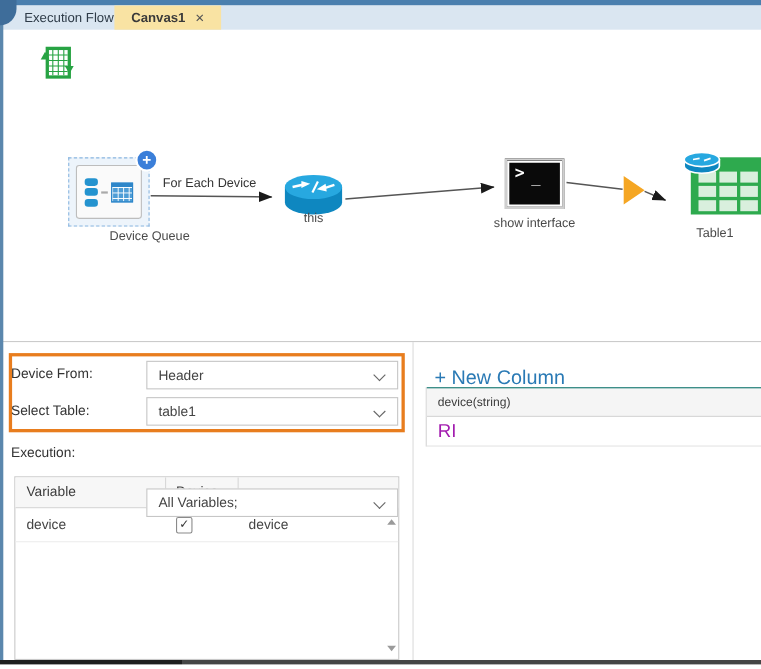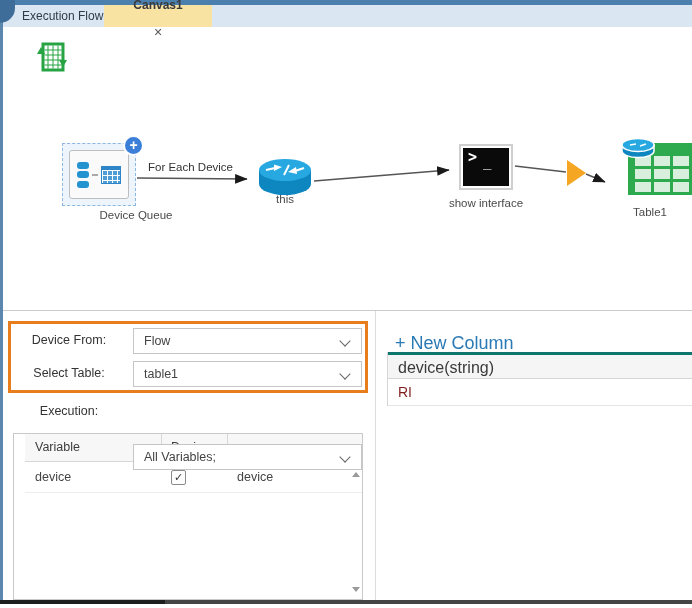--- a/index.html
+++ b/index.html
@@ -11,21 +11,21 @@
   .abs{position:absolute;}
   
   #top-strip{left:0;top:0;width:692px;height:5px;background:#4A7FAE;}
   #tab-bar{left:0;top:5px;width:692px;height:22px;background:#DAE6F1;}
   #corner{left:0;top:0;width:15px;height:23px;background:#3E6D9A;border-bottom-right-radius:15px;z-index:6;}
   #left-border{left:0;top:5px;width:3px;height:595px;background:#5B87AD;z-index:5;}
   #bottom-bar{left:0;top:600px;width:692px;height:4px;
     background:linear-gradient(90deg,#1E1E1E 0,#1E1E1E 165px,#454545 165px,#454545 100%);z-index:5;}
   .tab{top:5px;height:22px;line-height:22px;font-size:12px;color:#2E3B48;z-index:7;}
   #tab-exec{left:10px;padding:0 12px;text-align:center;}
-  #tab-canvas{left:104px;width:108px;background:#F9E3A3;display:flex;align-items:center;justify-content:center;gap:9px;flex-direction:column;}
+  #tab-canvas{left:104px;width:97px;background:#F9E3A3;display:flex;align-items:center;justify-content:center;gap:9px;}
   #tab-canvas .t-label{font-weight:bold;color:#3A3A3A;}
   #tab-canvas .t-close{color:#555;font-size:14px;line-height:14px;cursor:default;}
   
   #edges{left:0;top:0;width:692px;height:310px;pointer-events:none;}
   .nlabel{font-size:11.5px;color:#4A4A4A;text-align:center;}
   #edge-label{left:148px;top:161px;font-size:11.5px;color:#333;}
   
   #dq{left:62px;top:143px;width:74px;height:63px;border:1.5px dashed #8AB6E0;background:#EDF4FB;box-sizing:border-box;}
   #dq-inner{position:absolute;left:6px;top:6px;right:6px;bottom:6px;background:#FAFAFA;
     border:1px solid #BDBDBD;border-radius:3px;display:flex;align-items:center;padding:0 7px;box-sizing:border-box;}
@@ -39,43 +39,43 @@
     line-height:16px;text-align:center;}
   
   #term{left:459px;top:144px;width:54px;height:46px;background:#0A0A0A;border:2px solid #CFCFCF;
     box-shadow:inset 0 0 0 2px #fff;box-sizing:border-box;color:#fff;}
   #term .gt{position:absolute;left:7px;top:2px;font-family:"DejaVu Sans Mono",monospace;font-size:15px;font-weight:bold;}
   #term .us{position:absolute;left:22px;top:7px;font-family:"DejaVu Sans Mono",monospace;font-size:14px;}
   
   #h-divider{left:0;top:310px;width:692px;height:1px;background:#CBCBCB;}
   #v-divider{left:375px;top:311px;width:1px;height:289px;background:#DCDCDC;}
   #orange-box{left:8px;top:321px;width:360px;height:72px;border:3px solid #E87D1E;box-sizing:border-box;z-index:2;}
-  .flabel{width:118px;text-align:center;font-size:12.5px;color:#333;z-index:3;}
+  .flabel{width:118px;text-align:left;font-size:12.5px;color:#333;z-index:3;}
   .sel{width:229px;height:26px;background:#fff;border:1px solid #C6C6C6;box-sizing:border-box;
     font-size:12.5px;color:#444;line-height:24px;padding-left:10px;z-index:3;}
   .chev{position:absolute;right:12px;top:8px;width:7px;height:7px;
     border-right:1.5px solid #666;border-bottom:1.5px solid #666;transform:rotate(45deg);}
   
-  #var-table{left:13px;top:433px;width:350px;height:167px;border:1px solid #C9C9C9;background:#fff;box-sizing:border-box;padding-left:11px;}
+  #var-table{left:13px;top:433px;width:350px;height:167px;border:1px solid #C9C9C9;background:#fff;box-sizing:border-box;}
   #var-head{position:relative;height:27px;background:#F7F7F7;border-bottom:1px solid #D8D8D8;
     font-size:12.5px;color:#3C3C3C;line-height:27px;}
   .vh-div{position:absolute;top:0;width:1px;height:27px;background:#D8D8D8;}
   #var-row{position:relative;height:30px;border-bottom:1px solid #EDEDED;font-size:12.5px;color:#444;line-height:30px;}
   .cb{position:absolute;left:146px;top:8px;width:13px;height:13px;border:1px solid #8A8A8A;border-radius:2px;
     background:#FDFDFD;font-size:11px;line-height:13px;text-align:center;color:#333;}
   .tri-up{position:absolute;left:338px;top:38px;width:0;height:0;
     border-left:4px solid transparent;border-right:4px solid transparent;border-bottom:5px solid #9A9A9A;}
   .tri-down{position:absolute;left:338px;top:153px;width:0;height:0;
     border-left:4px solid transparent;border-right:4px solid transparent;border-top:5px solid #9A9A9A;}
   
   #new-col{left:395px;top:333px;font-size:18px;color:#2A7AB5;cursor:pointer;}
   #right-table{left:387px;top:352px;width:305px;border-left:1px solid #D5D5D5;box-sizing:border-box;}
-  #rt-head{height:27px;background:#F5F5F5;border-top:3px solid #0f766e;border-bottom:1px solid #D5D5D5;
-    font-size:16px;color:#3A3A3A;line-height:26px;padding-left:10px;box-sizing:border-box;}
-  .rt-row{height:26px;border-bottom:1px solid #E4E4E4;font-size:14px;color:#7f1d1d;line-height:26px;padding-left:10px;}
+  #rt-head{height:27px;background:#F5F5F5;border-top:1px solid #0f766e;border-bottom:1px solid #D5D5D5;
+    font-size:11px;color:#3A3A3A;line-height:26px;padding-left:10px;box-sizing:border-box;}
+  .rt-row{height:26px;border-bottom:1px solid #E4E4E4;font-size:17px;color:#a21caf;line-height:26px;padding-left:10px;}
 </style>
 </head>
 <body>
 
 <div class="abs" id="top-strip"></div>
 <div class="abs" id="tab-bar"></div>
 <div class="abs" id="corner"></div>
 <div class="abs tab" id="tab-exec">Execution Flow</div>
 <div class="abs tab" id="tab-canvas">
   <span class="t-label">Canvas1</span>
@@ -167,21 +167,21 @@
 </svg>
 <div class="abs nlabel" style="left:620px;top:206px;width:60px;">Table1</div>
 
 <div class="abs" id="h-divider"></div>
 <div class="abs" id="v-divider"></div>
 
 <div class="abs" id="orange-box"></div>
 
 <div class="abs flabel" style="left:10px;top:333px;">Device From:</div>
 <div class="abs sel" style="left:133px;top:328px;">
-  <span>Flow</span>
+  <span>Header</span>
   <span class="chev"></span>
 </div>
 
 <div class="abs flabel" style="left:10px;top:366px;">Select Table:</div>
 <div class="abs sel" style="left:133px;top:361px;">
   <span>table1</span>
   <span class="chev"></span>
 </div>
 
 <div class="abs flabel" style="left:10px;top:404px;">Execution:</div>

